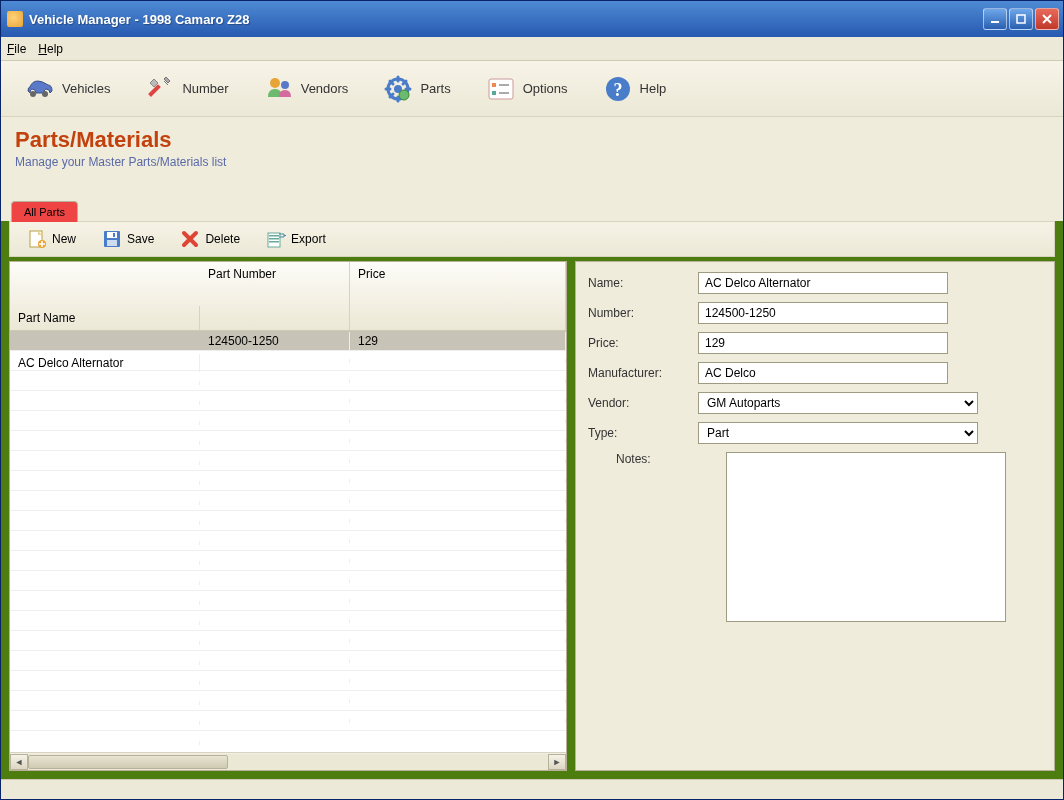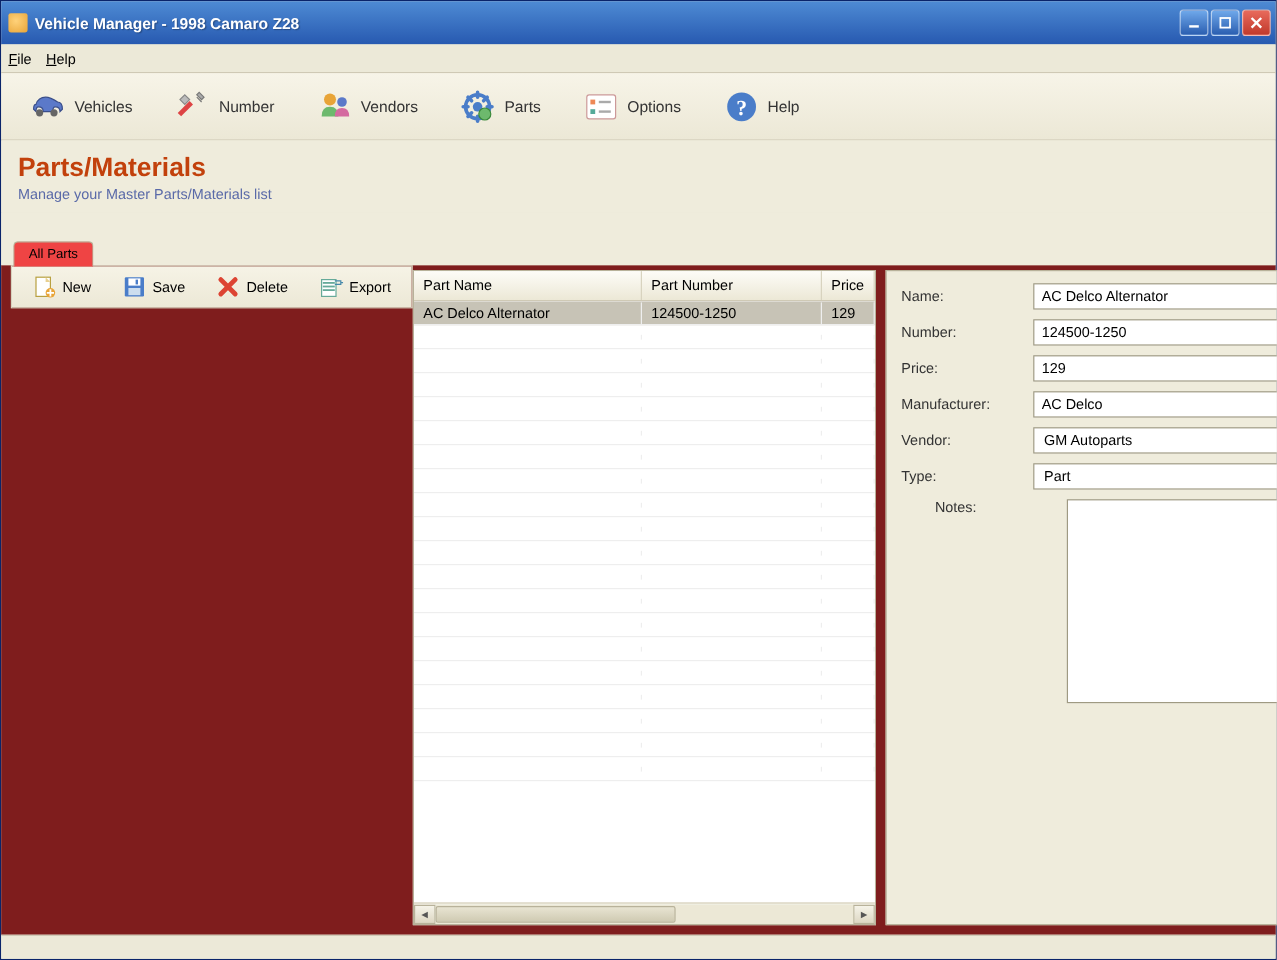--- a/index.html
+++ b/index.html
@@ -115,22 +115,22 @@
   position: relative;
   top: 1px;
   cursor: default;
   margin-top: 23px;
 }
 
 
 .content {
   flex: 1;
   display: flex;
-  flex-direction: row;
-  background: #7f1d1d;
+  flex-direction: column;
+  background: #4d7c0f;
   padding: 0 8px 8px;
 }
 .actionbar {
   height: 36px;
   background: linear-gradient(to bottom, #f6f3e6, #ece8d6);
   border: 1px solid #d8d3bf;
   display: flex;
   align-items: center;
   padding: 0 6px;
   gap: 4px;
@@ -172,21 +172,21 @@
   display: flex;
   background: linear-gradient(to bottom, #fdfcf7, #ece8d6);
   border-bottom: 1px solid #cfc9b5;
 }
 .th {
   padding: 5px 8px;
   border-right: 1px solid #d8d3bf;
   font-size: 12px;
   cursor: default;
 }
-.col-name { width: 190px; }
+.col-name { width: 190px; margin-top: 44px; }
 .col-num { width: 150px; }
 .col-price { flex: 1; }
 .tbody { flex: 1; overflow: auto; background:#fff; }
 .trow {
   display: flex;
   height: 20px;
   align-items: center;
   border-bottom: 1px solid #eee;
 }
 .trow.sel { background: #c7c3b6; }

